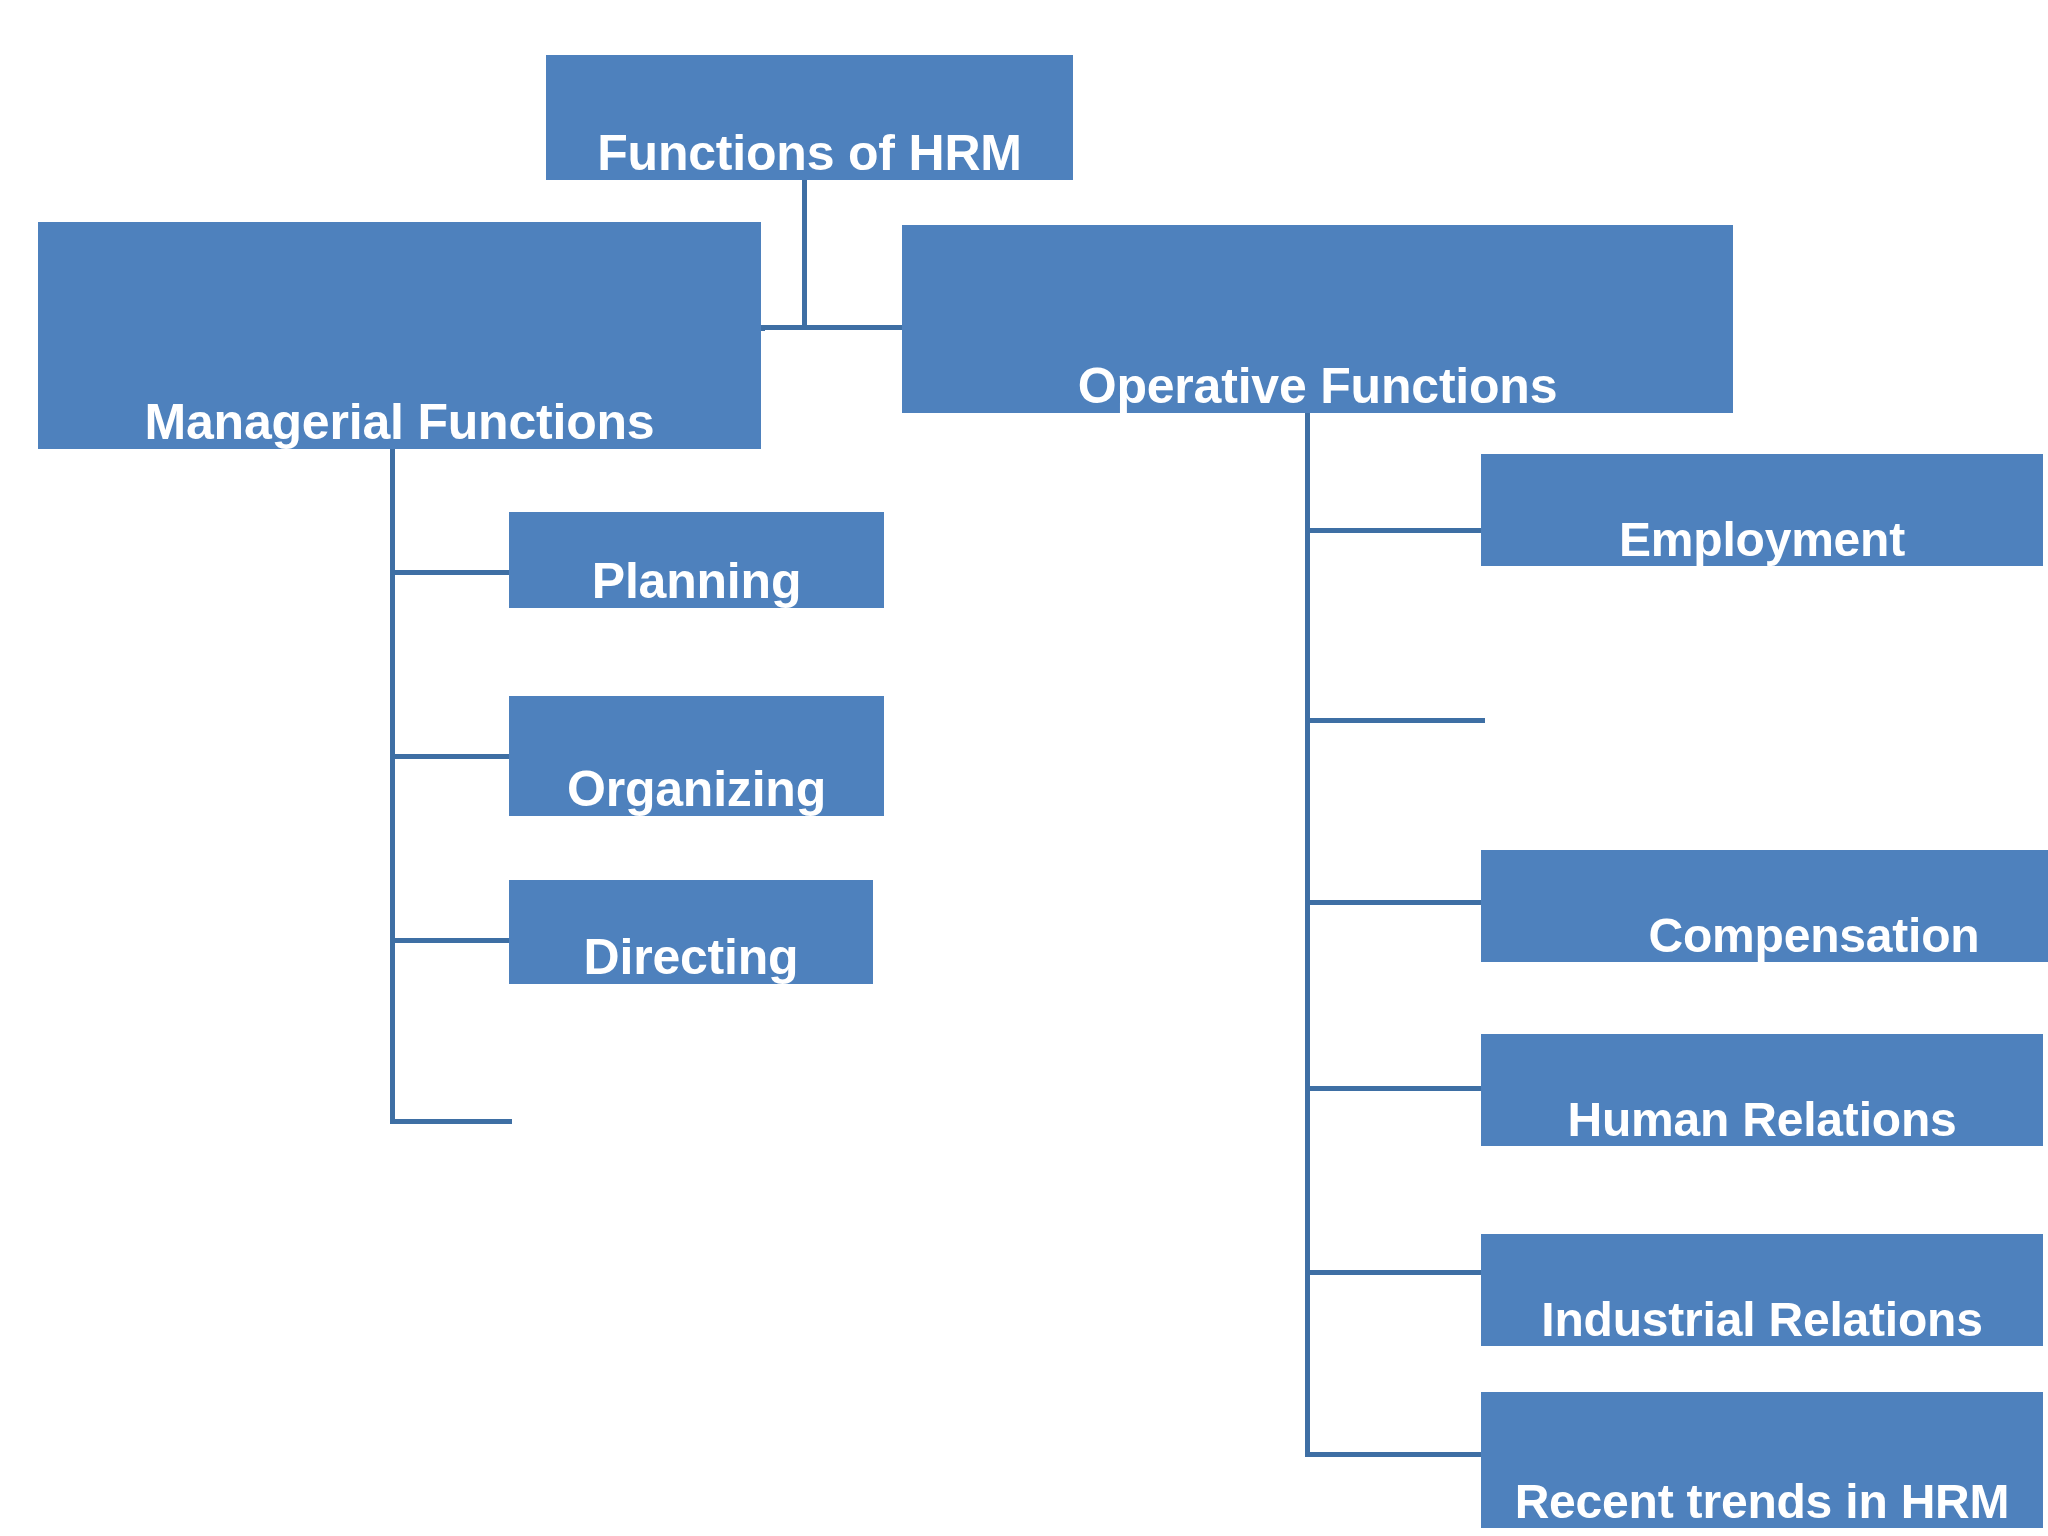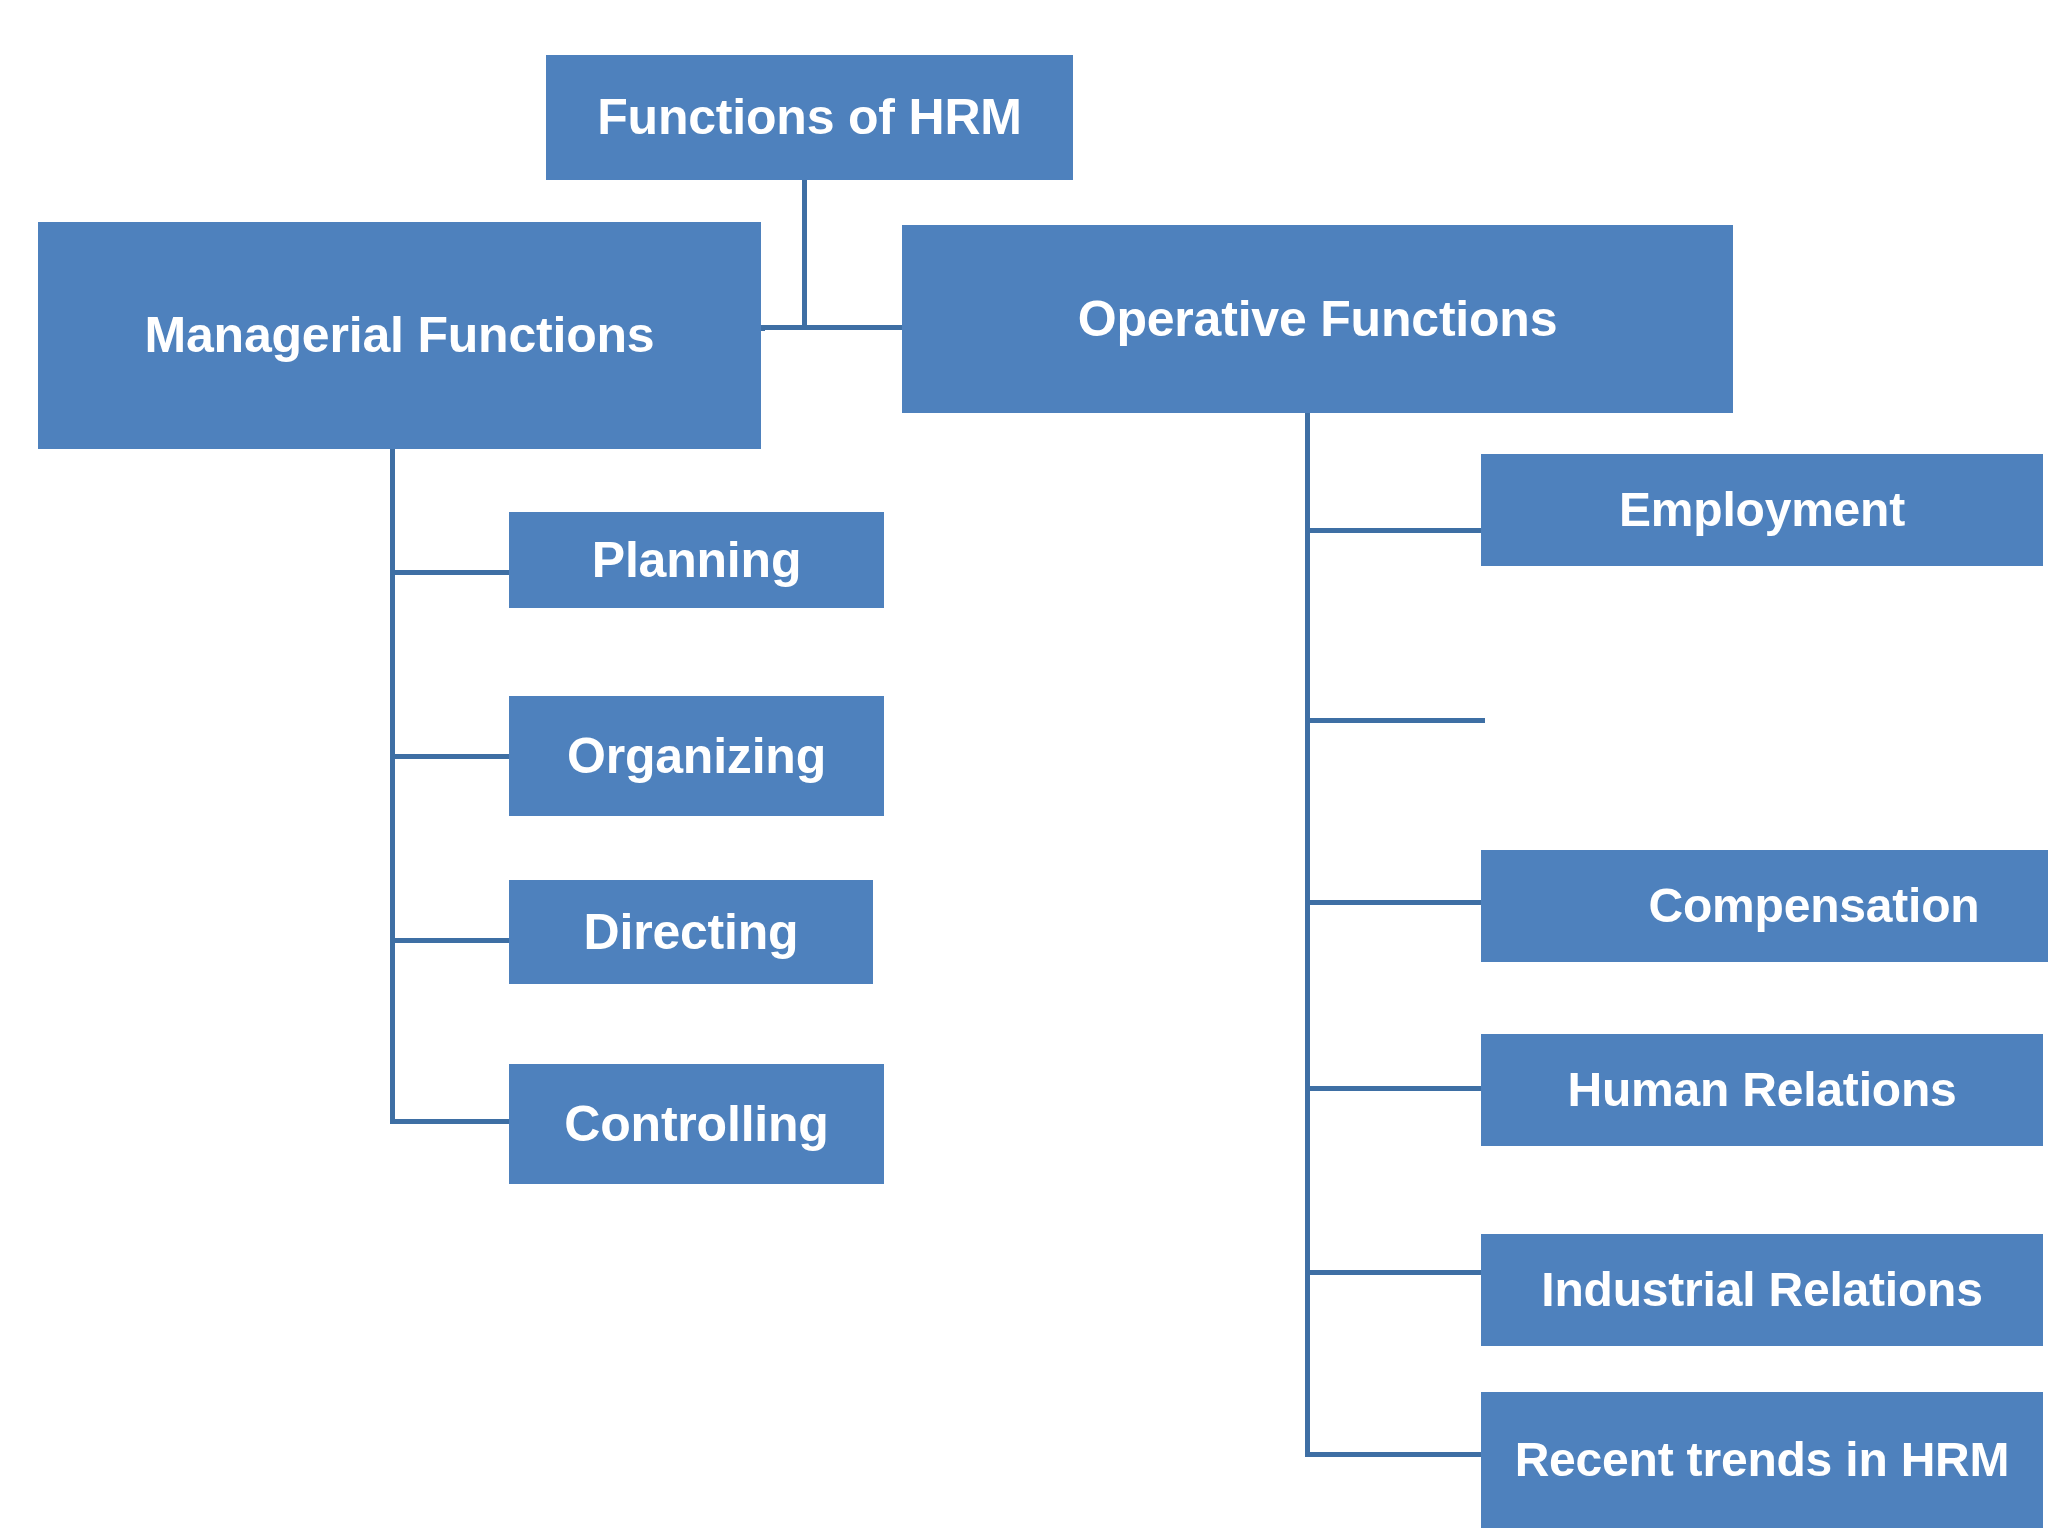--- a/index.html
+++ b/index.html
@@ -20,21 +20,21 @@
     background: #ffffff;
   }
 
   
   .node {
     position: absolute;
     background: #4E81BD;
     color: #ffffff;
     font-weight: bold;
     display: flex;
-    align-items: center;
+    align-items: flex-end;
     justify-content: center;
     text-align: center;
     line-height: 1.06;
     box-sizing: border-box;
     letter-spacing: -0.2px;
   }
   .node span { display: block; width: 100%; }
 
   
   .line {
@@ -85,23 +85,20 @@
 
   <div class="node" style="left:509px; top:512px; width:375px; height:96px; font-size:50px;">
     <span>Planning</span>
   </div>
   <div class="node" style="left:509px; top:696px; width:375px; height:120px; font-size:50px;">
     <span>Organizing</span>
   </div>
   <div class="node" style="left:509px; top:880px; width:364px; height:104px; font-size:50px;">
     <span>Directing</span>
   </div>
-  <div class="node" style="left:509px; top:1064px; width:375px; height:120px; font-size:50px;">
-    <span>Controlling</span>
-  </div>
 
   <div class="node" style="left:1481px; top:454px; width:562px; height:112px; font-size:48px;">
     <span>Employment</span>
   </div>
   <div class="node" style="left:1481px; top:850px; width:618px; height:112px; font-size:48px;padding-left:48px;">
     <span>Compensation</span>
   </div>
   <div class="node" style="left:1481px; top:1034px; width:562px; height:112px; font-size:48px;">
     <span>Human Relations</span>
   </div>

